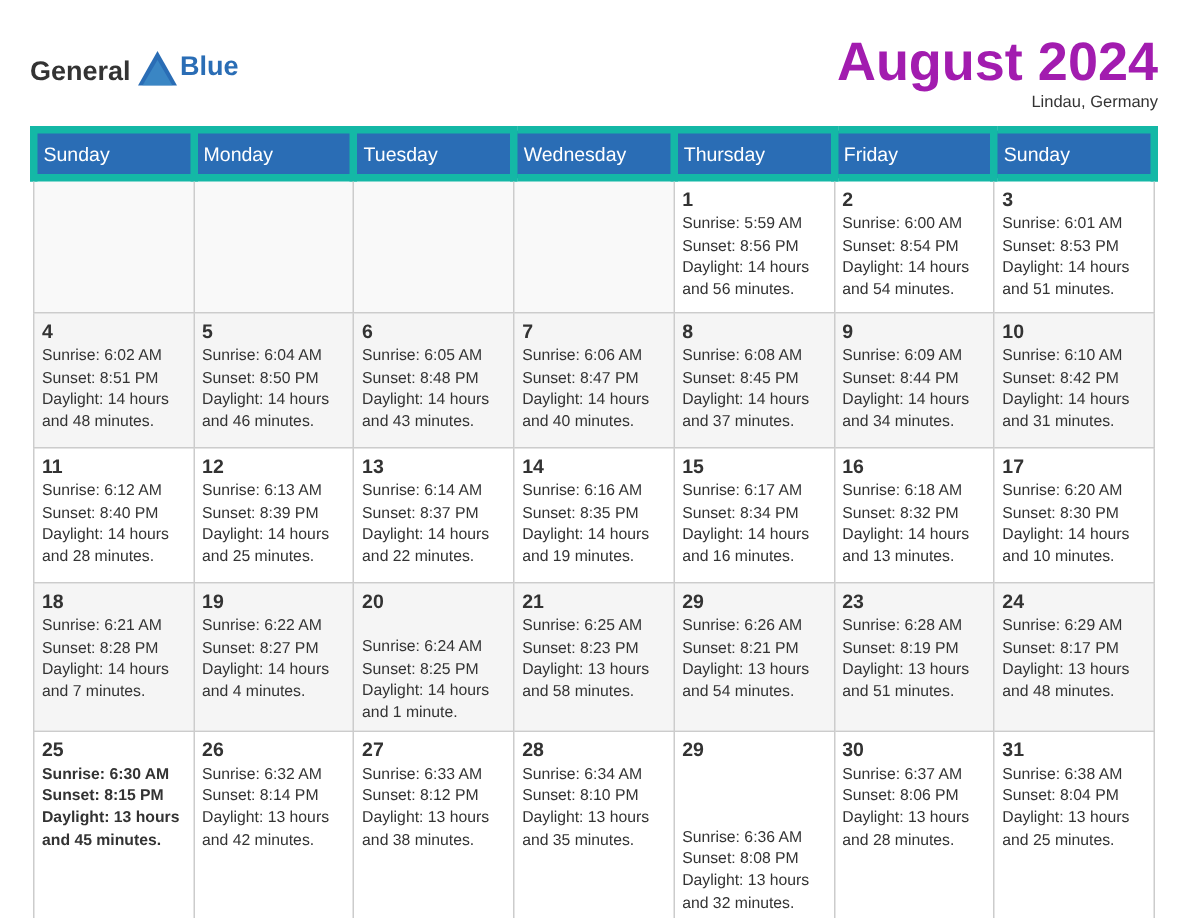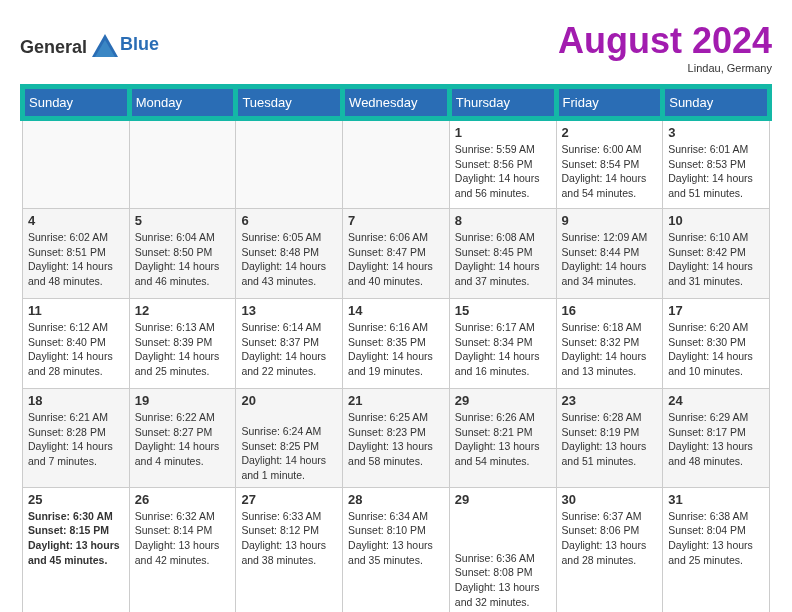--- a/index.html
+++ b/index.html
@@ -168,21 +168,21 @@
         </td>
         <td>
           <span class="day-number">8</span>
           <div class="day-info" style="white-space: pre-line;">Sunrise: 6:08 AM
 Sunset: 8:45 PM
 Daylight: 14 hours
 and 37 minutes.</div>
         </td>
         <td>
           <span class="day-number">9</span>
-          <div class="day-info" style="white-space: pre-line;">Sunrise: 12:09 AM
+          <div class="day-info" style="white-space: pre-line;">Sunrise: 6:09 AM
 Sunset: 8:44 PM
 Daylight: 14 hours
 and 34 minutes.</div>
         </td>
         <td>
           <span class="day-number">10</span>
           <div class="day-info" style="white-space: pre-line;">Sunrise: 6:10 AM
 Sunset: 8:42 PM
 Daylight: 14 hours
 and 31 minutes.</div>

